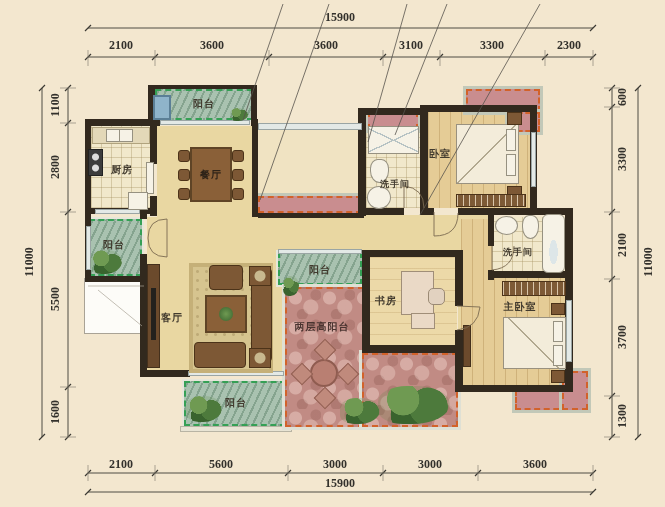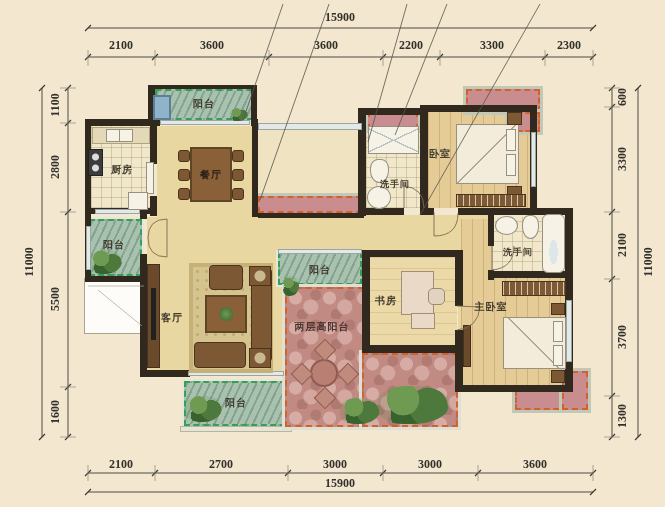--- a/index.html
+++ b/index.html
@@ -258,33 +258,33 @@
   <div class="rl" style="left:122px;top:170px;">厨房</div>
   <div class="rl" style="left:211px;top:175px;color:#2e2318;">餐厅</div>
   <div class="rl" style="left:395px;top:184px;font-size:9px;">洗手间</div>
   <div class="rl" style="left:440px;top:154px;">卧室</div>
   <div class="rl" style="left:114px;top:245px;">阳台</div>
   <div class="rl" style="left:172px;top:318px;">客厅</div>
   <div class="rl" style="left:320px;top:270px;">阳台</div>
   <div class="rl" style="left:322px;top:327px;color:#4a3430;">两层高阳台</div>
   <div class="rl" style="left:386px;top:301px;">书房</div>
   <div class="rl" style="left:518px;top:252px;font-size:9px;">洗手间</div>
-  <div class="rl" style="left:491px;top:307px;">主卧室</div>
+  <div class="rl" style="left:520px;top:307px;">主卧室</div>
   <div class="rl" style="left:236px;top:403px;">阳台</div>
 
   <div class="dt" style="left:340px;top:17px;">15900</div>
   <div class="dt" style="left:121px;top:45px;">2100</div>
   <div class="dt" style="left:212px;top:45px;">3600</div>
   <div class="dt" style="left:326px;top:45px;">3600</div>
-  <div class="dt" style="left:411px;top:45px;">2200</div>
+  <div class="dt" style="left:411px;top:45px;">3100</div>
   <div class="dt" style="left:492px;top:45px;">3300</div>
   <div class="dt" style="left:569px;top:45px;">2300</div>
 
   <div class="dt" style="left:121px;top:464px;">2100</div>
-  <div class="dt" style="left:221px;top:464px;">2700</div>
+  <div class="dt" style="left:221px;top:464px;">5600</div>
   <div class="dt" style="left:335px;top:464px;">3000</div>
   <div class="dt" style="left:430px;top:464px;">3000</div>
   <div class="dt" style="left:535px;top:464px;">3600</div>
   <div class="dt" style="left:340px;top:483px;">15900</div>
 
   <div class="dtv" style="left:29px;top:262px;">11000</div>
   <div class="dtv" style="left:55px;top:105px;">1100</div>
   <div class="dtv" style="left:55px;top:167px;">2800</div>
   <div class="dtv" style="left:55px;top:299px;">5500</div>
   <div class="dtv" style="left:55px;top:412px;">1600</div>

